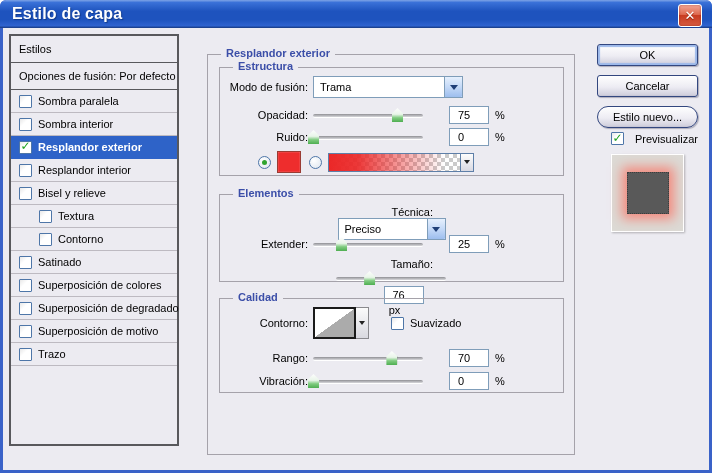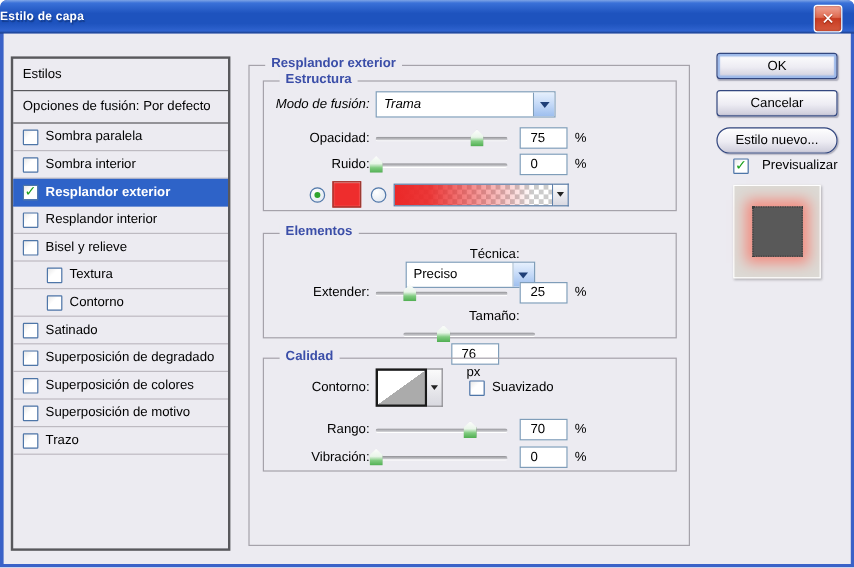--- a/index.html
+++ b/index.html
@@ -10,41 +10,41 @@
     background:#3A62C8;border-radius:6px 6px 0 0;
   }
   
   .titlebar{
     position:absolute;top:0;left:0;right:0;height:28px;
     background:linear-gradient(180deg,#7EA4E6 0%,#3A71D8 9%,#1E53BE 40%,#1E53BE 70%,#2F63CF 92%,#16387F 100%);
     border-radius:6px 6px 0 0;
     display:flex;align-items:center;
   }
   .title-text{
-    color:#fff;font-weight:bold;font-size:10px;
+    color:#fff;font-weight:bold;font-size:16px;padding-left:12px;
     text-shadow:1px 1px 1px #123A8A;letter-spacing:.2px;
   }
   .close-btn{
     position:absolute;top:4px;right:10px;width:22px;height:21px;
     background:linear-gradient(180deg,#F3A globalThis 0%);
     background:linear-gradient(180deg,#F1A696 0%,#DE6A50 45%,#C83C22 50%,#D55A3E 100%);
     border:1px solid #fff;border-radius:3px;
     display:flex;align-items:center;justify-content:center;
     box-shadow:inset 0 0 2px rgba(120,10,0,.6);
     cursor:pointer;
   }
   .close-x{color:#fff;font-weight:bold;font-size:13px;line-height:1;text-shadow:0 1px 1px #8c1d07;}
   
   .content{
     position:absolute;top:28px;left:3px;right:3px;bottom:3px;
     background:#ECEBF1;
   }
   
   .listbox{
-    position:absolute;left:6px;top:19px;width:183px;height:412px;
+    position:absolute;left:6px;top:6px;width:170px;height:412px;
     border:2px solid #58585C;background:#ECEBF1;box-sizing:border-box;
   }
   .lrow-head{height:26px;line-height:26px;padding-left:8px;border-bottom:1px solid #58585C;}
   .srow{height:23px;display:flex;align-items:center;padding-left:8px;border-bottom:1px solid #BDBAC1;box-sizing:border-box;cursor:default;}
   .srow.ind{padding-left:28px;}
   .srow.sel{background:#2E63C8;color:#fff;font-weight:bold;border-bottom:1px solid #2E63C8;}
   .slabel{white-space:nowrap;}
   
   .cb{
     width:13px;height:13px;background:linear-gradient(135deg,#E8E8E8,#fff 40%);
@@ -90,21 +90,21 @@
   }
   .thumb{
     position:absolute;top:1px;width:11px;height:14px;
     clip-path:polygon(50% 0,100% 38%,100% 100%,0 100%,0 38%);
     background:linear-gradient(180deg,#FDFDFD 0%,#E9F5E9 45%,#7FCB7F 70%,#4FAE51 100%);
     filter:drop-shadow(0 0 1px #3E7A3E);
     cursor:grab;
   }
   .vbox{
     width:40px;height:18px;background:#fff;border:1px solid #7F9DB9;box-sizing:border-box;
-    font:inherit;padding:0 0 0 8px;margin-left:8px;flex:0 0 auto;
+    font:inherit;padding:0 0 0 8px;margin-left:24px;flex:0 0 auto;
   }
   .unit{margin-left:6px;}
   
   .radio{
     width:13px;height:13px;border-radius:50%;border:1px solid #4E76A8;
     background:radial-gradient(circle at 35% 30%,#fff,#DCE4EE);
     box-sizing:border-box;flex:0 0 auto;position:relative;cursor:pointer;
   }
   .radio.on::after{
     content:"";position:absolute;left:3px;top:3px;width:5px;height:5px;border-radius:50%;
@@ -141,21 +141,21 @@
   }
   
   .xpbtn{
     position:absolute;left:594px;width:101px;height:22px;
     border:1px solid #33477F;border-radius:3px;
     background:linear-gradient(180deg,#FEFEFE 0%,#EDECF3 55%,#D3D2DF 92%,#C3C2D2 100%);
     font:inherit;text-align:center;cursor:pointer;
     box-shadow:1px 1px 1px rgba(60,60,90,.35);
   }
   .xpbtn.default{box-shadow:inset 0 0 1px 2px #9DB9EA,1px 1px 1px rgba(60,60,90,.35);}
-  .preview-row{position:absolute;left:608px;top:104px;display:flex;}
+  .preview-row{position:absolute;left:608px;top:104px;display:flex;align-items:center;}
   .preview-thumb{
     position:absolute;left:608px;top:126px;width:73px;height:78px;
     background:#DCDAD5;border:1px solid #fff;
     box-shadow:1px 1px 2px rgba(0,0,0,.25);
     display:flex;align-items:center;justify-content:center;box-sizing:border-box;
   }
   .preview-square{
     width:40px;height:40px;background:#595959;border:1px dotted #3c3c3c;
     box-shadow:0 0 11px 5px rgba(255,96,80,.65);
   }
@@ -206,44 +206,44 @@
           <div class="srow ind">
             <span class="cb"></span>
             <span class="slabel">Contorno</span>
           </div>
           <div class="srow">
             <span class="cb"></span>
             <span class="slabel">Satinado</span>
           </div>
           <div class="srow">
             <span class="cb"></span>
+            <span class="slabel">Superposición de colores</span>
+          </div>
+          <div class="srow">
+            <span class="cb"></span>
             <span class="slabel">Superposición de degradado</span>
-          </div>
-          <div class="srow">
-            <span class="cb"></span>
-            <span class="slabel">Superposición de colores</span>
           </div>
           <div class="srow">
             <span class="cb"></span>
             <span class="slabel">Superposición de motivo</span>
           </div>
           <div class="srow">
             <span class="cb"></span>
             <span class="slabel">Trazo</span>
           </div>
         </div>
     </div>
 
     <div class="group main-group">
       <span class="gtitle">Resplandor exterior</span>
 
       <div class="sub" style="top:12px;height:109px;">
         <span class="gtitle">Estructura</span>
 
-        <div class="frow" style="top:8px;font-style:italic;">
+        <div class="frow" style="top:8px;">
           <span class="flabel">Modo de fusión:</span>
           <div class="combo" style="width:150px;">
             <span class="combo-value">Trama</span>
             <span class="combo-btn">
                 <i class="chev"></i>
               </span>
           </div>
         </div>
 
         <div class="frow" style="top:38px;">

